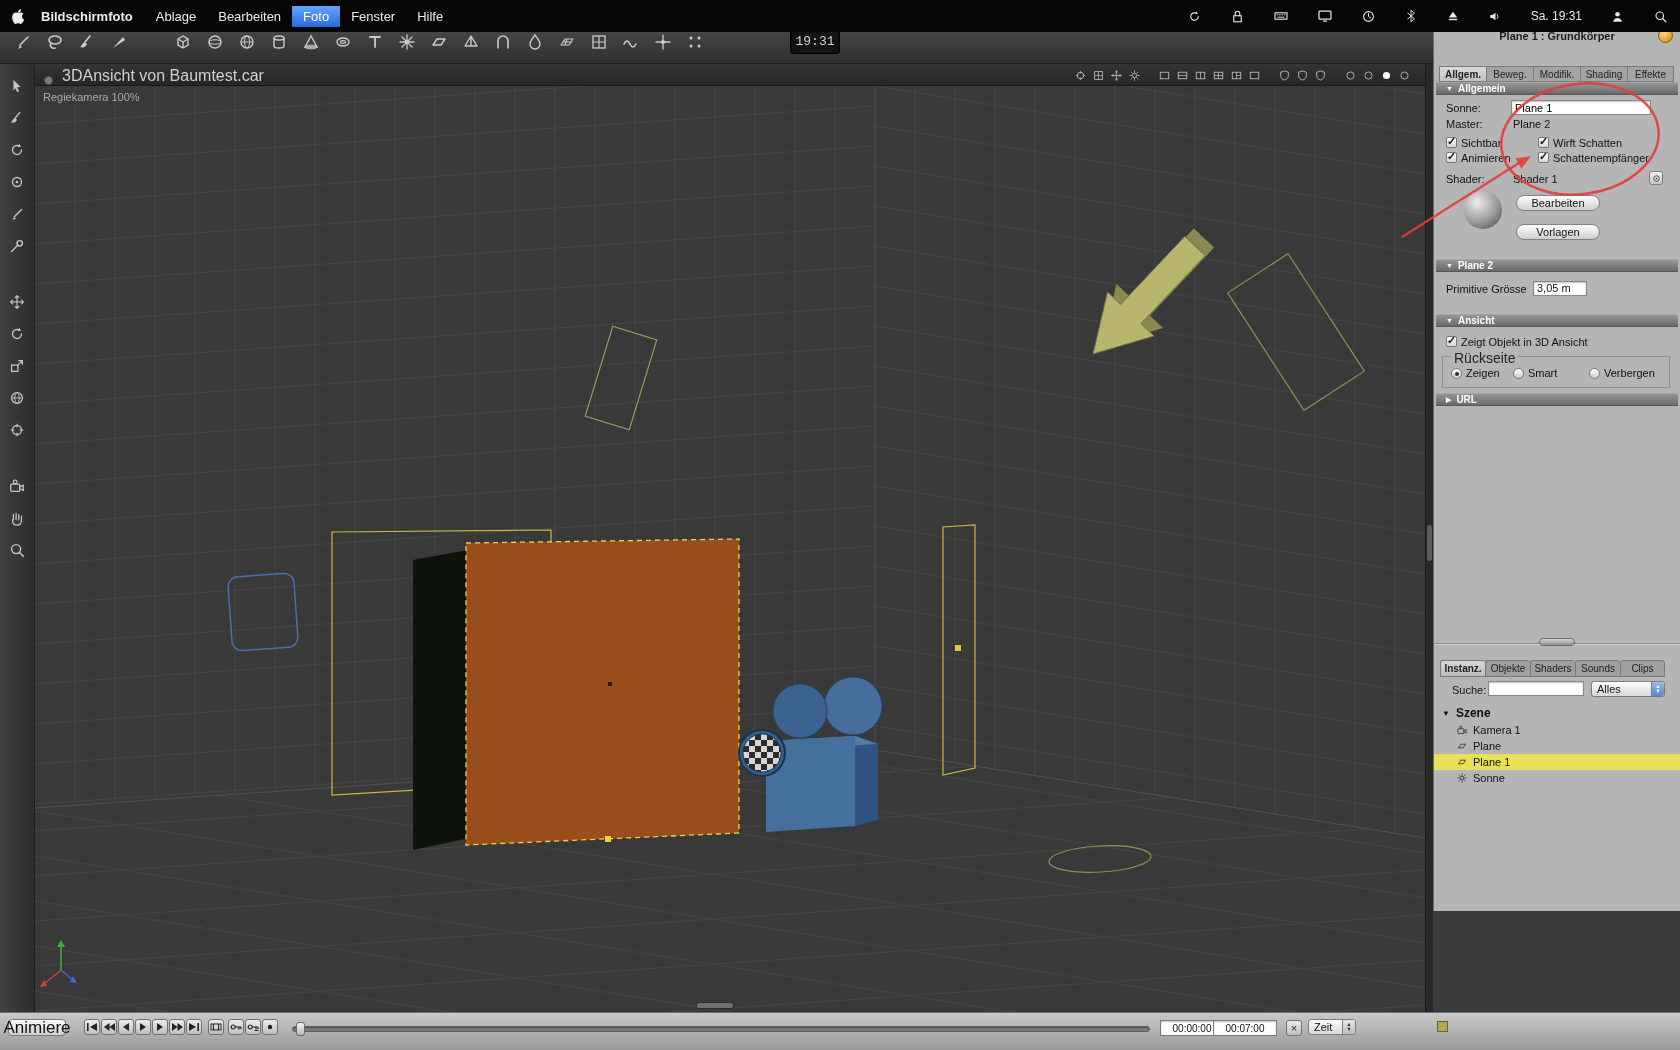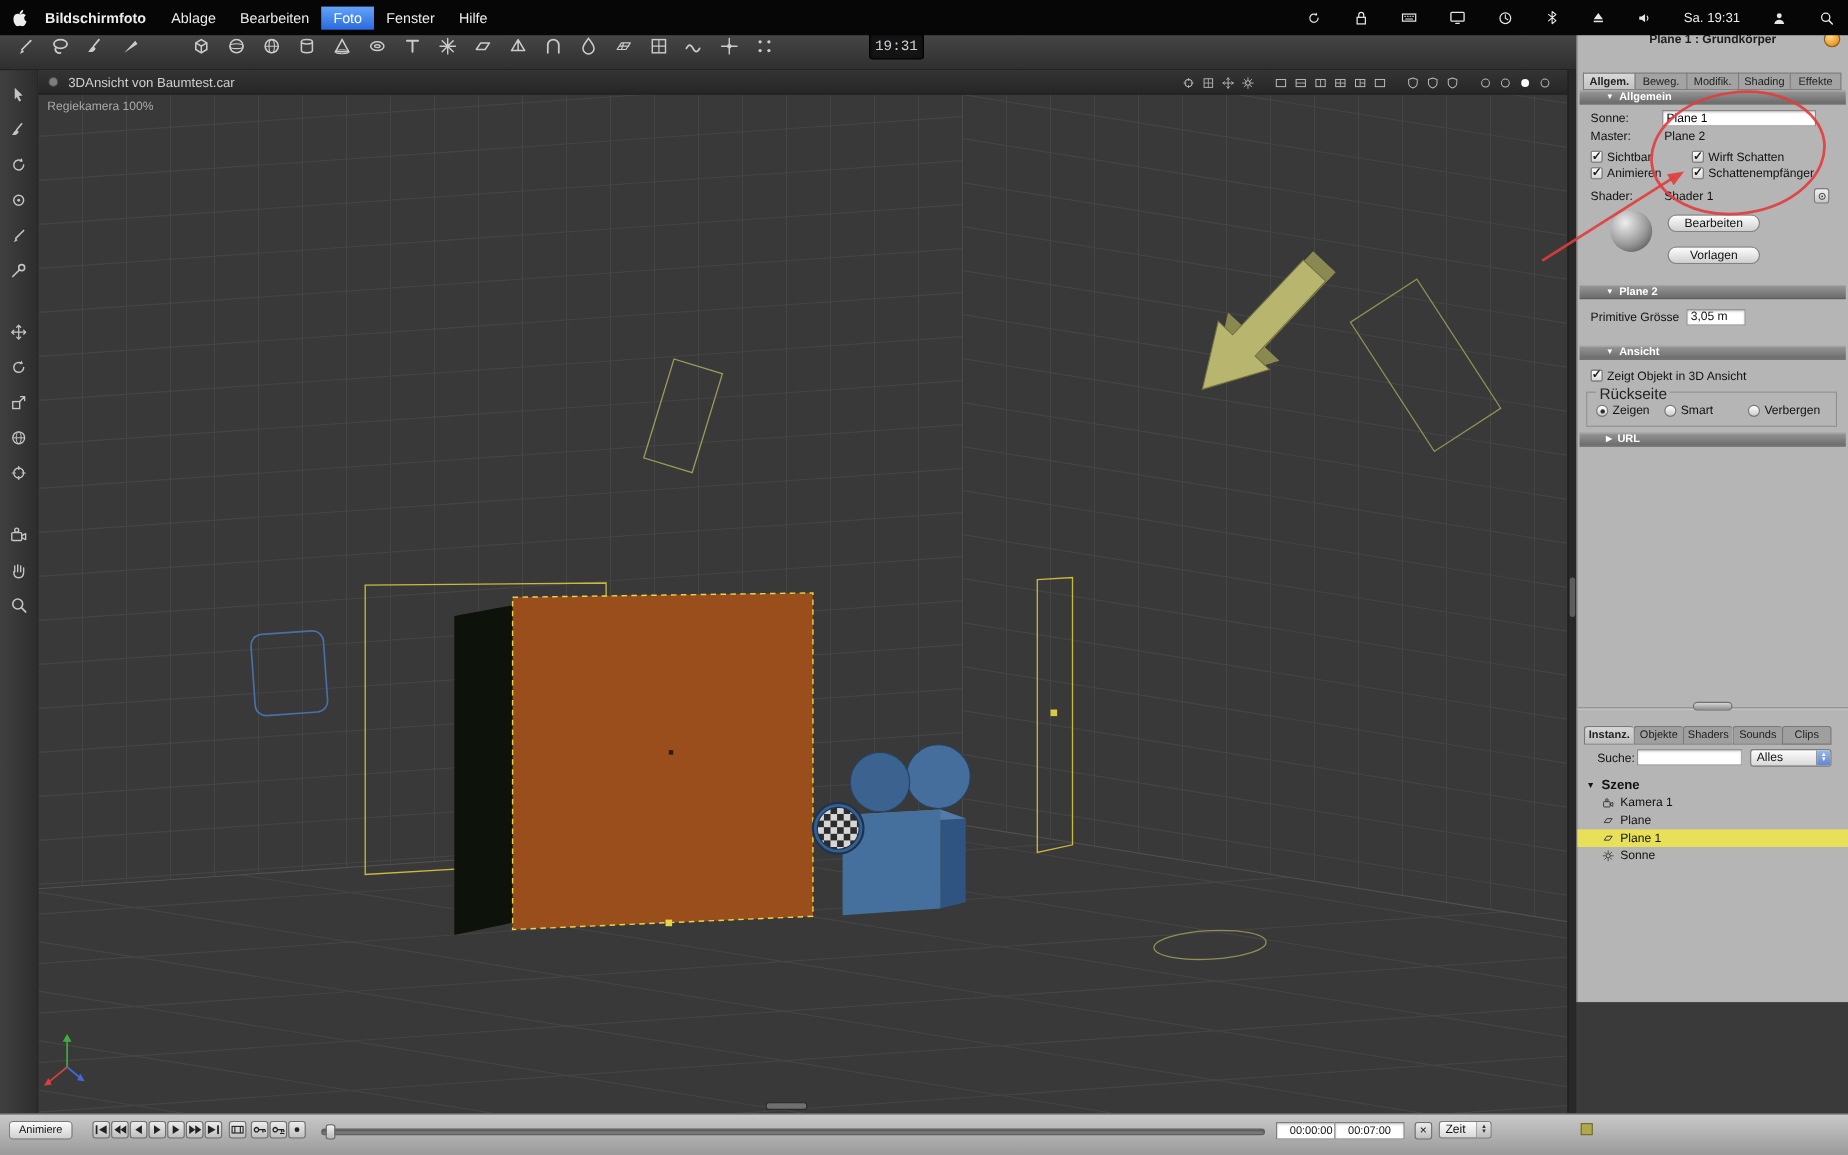--- a/index.html
+++ b/index.html
@@ -32,21 +32,21 @@
 
   
   #leftbar{position:absolute;left:0;top:64px;width:35px;height:948px;background:linear-gradient(90deg,#404040,#2d2d2d);
     border-right:1px solid #1e1e1e;display:flex;flex-direction:column;align-items:center;padding-top:10px;gap:8px}
   .pbtn{width:24px;height:24px;color:#c4c4c4;display:flex;align-items:center;justify-content:center}
   .pal-gap{height:16px}
 
   
   #viewport{position:absolute;left:35px;top:64px;width:1390px;height:948px;background:#393939}
   .vp-title{position:relative;height:22px;background:linear-gradient(#343434,#262626);border-bottom:1px solid #191919;
-    display:flex;align-items:center;color:#cfcfcf;font-size:12px}
+    display:flex;align-items:flex-end;color:#cfcfcf;font-size:16px}
   .vp-dot{width:9px;height:9px;border-radius:50%;background:#7d7d7d;border:1px solid #4a4a4a;margin:0 9px 0 9px}
   .vp-icons{position:absolute;right:14px;top:0;height:22px;display:flex;align-items:center;gap:4px;color:#b9b9b9}
   .vp-icons .sep{width:8px}
   .vpi{width:14px;height:14px;display:flex;align-items:center;justify-content:center}
   .vpi.on{color:#fdfdfd}
   .vp-canvas{position:relative;width:1390px;height:926px;overflow:hidden}
   .vp-cam-label{position:absolute;left:8px;top:5px;color:#a9a9a9;font-size:11px}
   .vp-hscroll{position:absolute;left:661px;top:916px;width:38px;height:7px;border-radius:3px;background:#6f6f6f;border:1px solid #2a2a2a}
   #vscroll{position:absolute;left:1425px;top:64px;width:8px;height:948px;background:#282828;border-left:1px solid #1b1b1b}
   #vscroll .thumb{position:absolute;left:1px;top:461px;width:5px;height:36px;border-radius:3px;background:#5d5d5d}
@@ -58,21 +58,21 @@
     font-size:11px;font-weight:bold;color:#1c1c1c}
   .panel-round-btn{position:absolute;right:7px;top:7px;width:15px;height:15px;border-radius:50%;
     background:radial-gradient(circle at 35% 30%,#ffd98a,#e99b26 70%,#a36410);border:1px solid #8a5a14}
   .itabs{position:absolute;left:5px;top:45px;display:flex}
   .itab{width:47px;height:16px;line-height:15px;text-align:center;font-size:10px;background:#a3a3a3;
     border:1px solid #7c7c7c;border-right:none;color:#222}
   .itab:last-child{border-right:1px solid #7c7c7c}
   .itab.active{background:linear-gradient(#d9d9d9,#c2c2c2);font-weight:bold}
   .sec{position:absolute;left:2px;right:2px;height:13px;background:linear-gradient(#959595,#6b6b6b);
     border-top:1px solid #a6a6a6;border-bottom:1px solid #575757;color:#fff;font-size:10px;font-weight:bold;
-    display:flex;align-items:center;gap:5px;padding-left:24px}
+    display:flex;align-items:center;gap:5px;padding-left:10px}
   .disc{font-size:7px;line-height:13px}
   .lbl{position:absolute;font-size:11px;color:#111;white-space:nowrap}
   .fld{position:absolute;background:#fff;border:1px solid #898989;font-size:11px;padding:0 3px;height:15px;line-height:13px;
     box-shadow:inset 0 1px 2px rgba(0,0,0,.25)}
   input.fld{outline:none;font-family:"Liberation Sans",sans-serif}
   .aqua-btn{position:absolute;background:linear-gradient(#fefefe,#cfcfcf);border:1px solid #828282;border-radius:8px;
     font-size:11px;height:16px;line-height:14px;text-align:center;color:#111}
   .cb{position:absolute;width:11px;height:11px;background:linear-gradient(#fff,#d6d6d6);border:1px solid #767676;border-radius:2px}
   .cb.on::after{content:"\2713";position:absolute;left:0px;top:-3px;font-size:11px;font-weight:bold;color:#1a1a1a}
   .rb{position:absolute;width:11px;height:11px;background:linear-gradient(#fff,#ccc);border:1px solid #767676;border-radius:50%}
@@ -100,21 +100,21 @@
   .tree-root{position:absolute;left:0;right:0;top:684px;height:16px;display:flex;align-items:center;font-size:12px;font-weight:bold;color:#111}
   .tree-root .tri{font-size:8px;margin:0 6px 0 8px}
   .tree-row{position:absolute;left:0;right:0;height:16px;display:flex;align-items:center;gap:5px;padding-left:22px;font-size:11px;color:#111}
   .tree-row .ticon{width:12px;height:12px;color:#333;display:flex;align-items:center;justify-content:center}
   .tree-row.sel{background:#e8e059}
 
   
   #timeline{position:absolute;left:0;top:1012px;width:1680px;height:38px;background:linear-gradient(#c9c9c9,#9a9a9a);
     border-top:1px solid #6f6f6f}
   .tl-btn{position:absolute;background:linear-gradient(#fbfbfb,#cfcfcf);border:1px solid #7a7a7a;border-radius:4px;
-    font-size:10px;color:#111;display:flex;align-items:center;justify-content:center}
+    font-size:17px;color:#111;display:flex;align-items:center;justify-content:center}
   .tp-btn{position:absolute;width:16px;height:16px;background:linear-gradient(#ececec,#bfbfbf);border:1px solid #707070;
     border-radius:3px;display:flex;align-items:center;justify-content:center}
   .tl-track{position:absolute;left:292px;top:1026px;width:858px;height:6px;background:#7c7c7c;border:1px solid #5f5f5f;
     border-radius:3px;box-shadow:inset 0 1px 2px rgba(0,0,0,.4)}
   .tl-thumb{position:absolute;left:296px;top:1022px;width:9px;height:14px;border-radius:3px;
     background:linear-gradient(#f2f2f2,#b8b8b8);border:1px solid #666}
   .tl-field{position:absolute;top:1020px;width:64px;height:16px;background:#fff;border:1px solid #7d7d7d;
     font-size:10px;display:flex;align-items:center;justify-content:center;color:#111;box-shadow:inset 0 1px 2px rgba(0,0,0,.25)}
   .olive-sq{position:absolute;left:1437px;top:1021px;width:11px;height:11px;background:#b0a84e;border:1px solid #6e6830}
 

